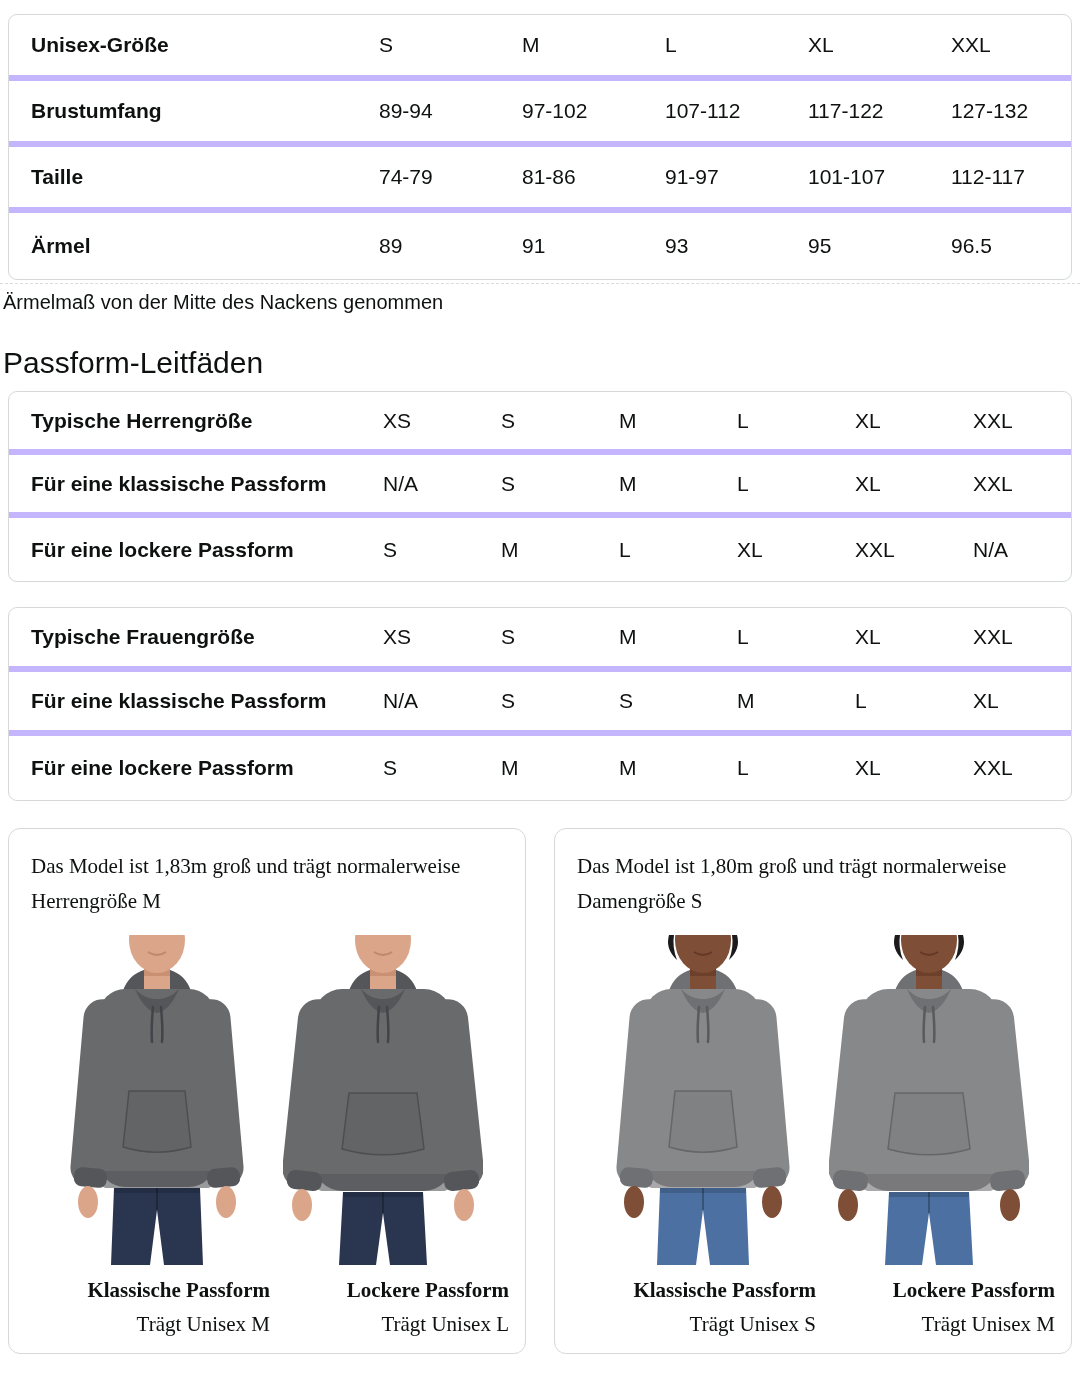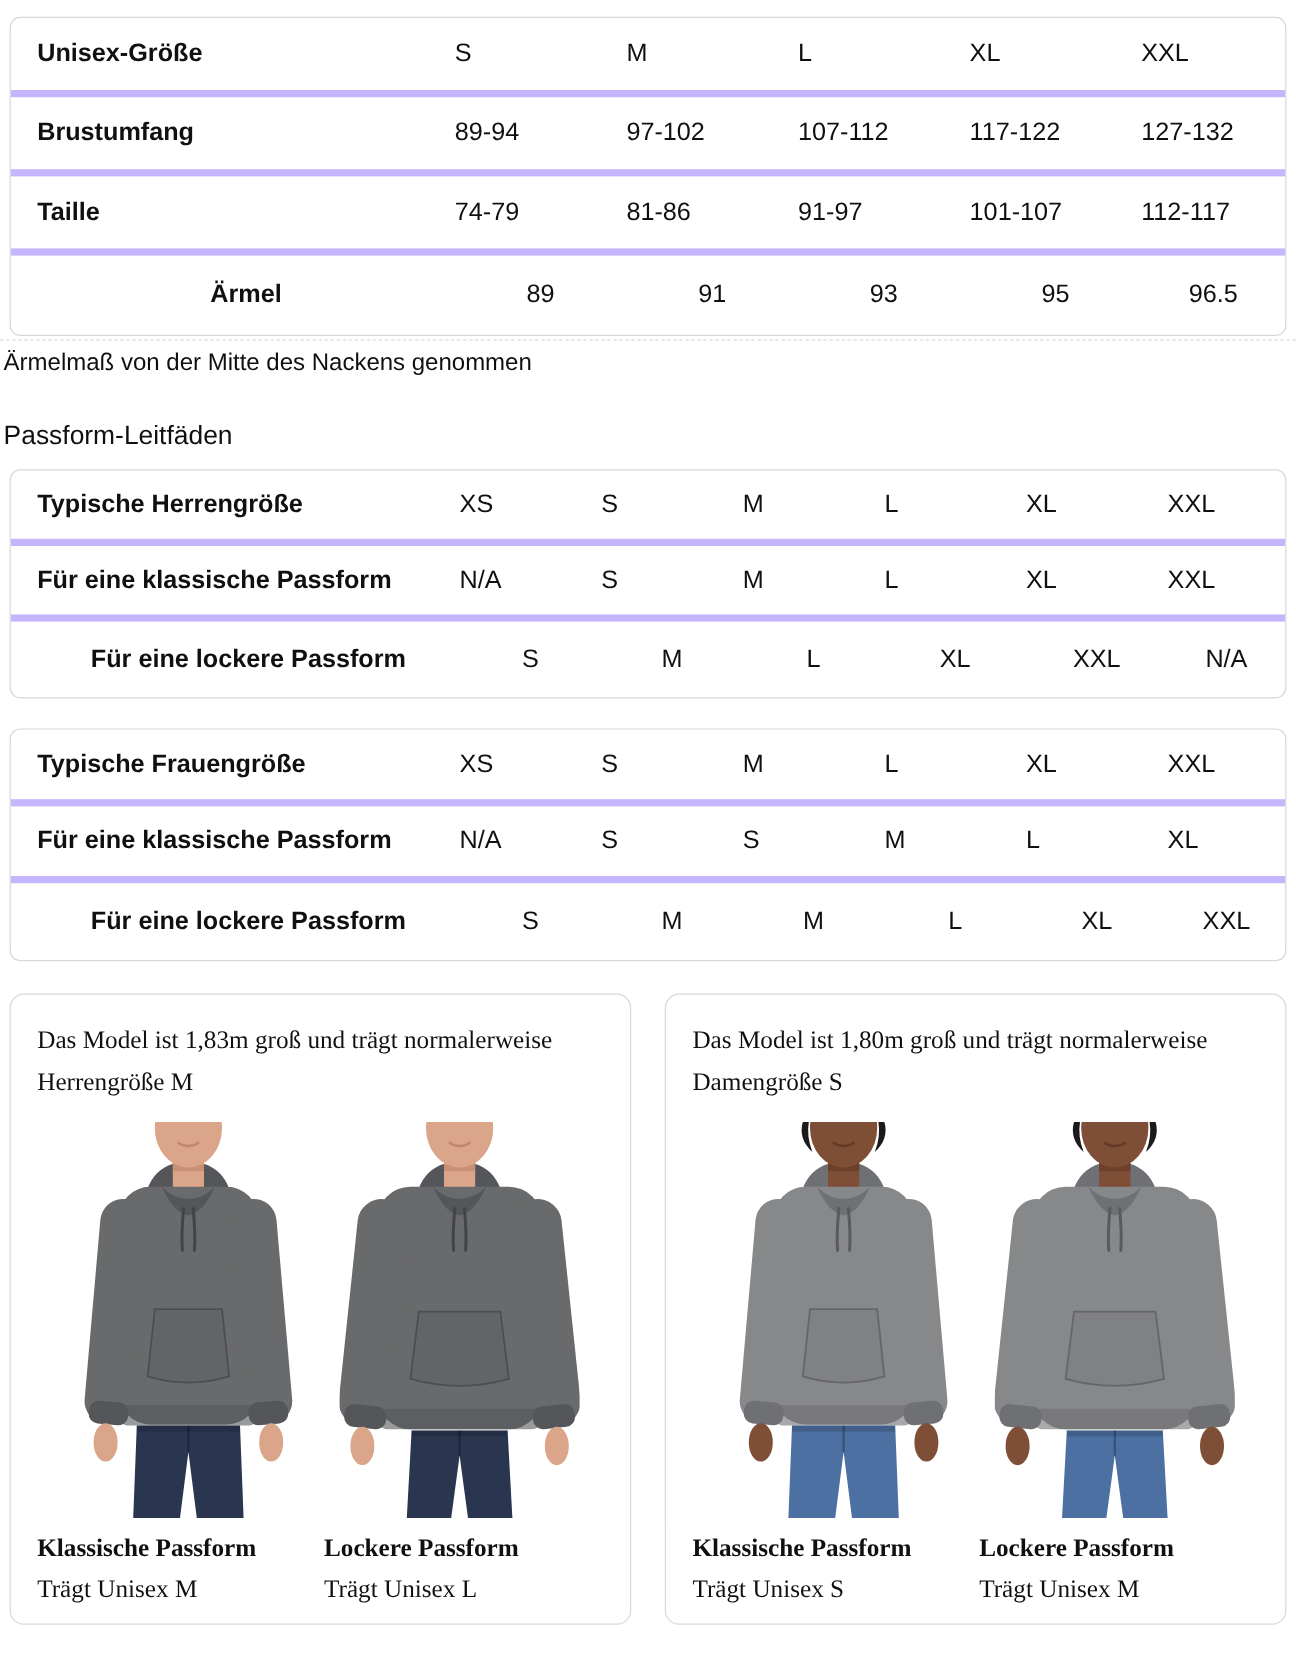--- a/index.html
+++ b/index.html
@@ -8,42 +8,42 @@
     font-family:"Liberation Sans","DejaVu Sans",sans-serif;
     color:#0F1111;
     -webkit-font-smoothing:antialiased;
   }
   .page{width:1080px;height:1388px;position:relative;}
 
   .page-title{font-size:22px;line-height:26px;padding:3px 0 0 8px;}
 
   .tbl{margin:14px 8px 0 8px;border:1px solid #D5D9D9;border-radius:9px;overflow:hidden;background:#fff;}
   .trow{display:grid;align-items:center;padding-left:22px;border-bottom:6px solid #c4b5fd;box-sizing:border-box;}
-  .trow:last-child{border-bottom:none;text-align:center;}
+  .trow:last-child{border-bottom:none;}
   .t1 .trow{grid-template-columns:348px 143px 143px 143px 143px auto;height:66px;}
   .t2 .trow{grid-template-columns:352px 118px 118px 118px 118px 118px auto;height:63px;}
   .t3 .trow{grid-template-columns:352px 118px 118px 118px 118px 118px auto;height:64px;}
   .cell{font-size:21px;white-space:nowrap;}
   .cell.lbl{font-weight:700;}
 
   .dashed-divider{margin:3px 0 0 0;border-top:1px dashed #D9DCDC;height:0;width:1080px;}
   .edge-note{font-size:20px;line-height:24px;margin:6px 0 0 3px;}
-  .section-heading{font-size:22px;line-height:26px;margin:36px 0 0 3px;}
+  .section-heading{font-size:30px;line-height:26px;margin:36px 0 0 3px;}
   .t2{margin-top:15px;}
   .t3{margin-top:25px;}
 
   .cards{display:flex;gap:28px;margin:27px 8px 0 8px;}
   .card{flex:1;border:1px solid #D5D9D9;border-radius:12px;box-sizing:border-box;
         padding:20px 16px 16px 22px;background:#fff;font-family:Liberation Serif, serif;}
   .card-intro{font-size:21px;line-height:35px;margin:0;max-width:442px;}
   .figs{display:flex;justify-content:space-evenly;margin-top:16px;}
   .fig{width:200px;height:330px;}
   .model{width:200px;height:330px;display:block;}
   .caps{display:flex;margin-top:12px;}
-  .cap{flex:1;text-align:left;}
+  .cap{flex:1;text-align:right;}
   .cap-title{font-size:21px;font-weight:700;line-height:26px;}
   .cap-sub{font-size:21px;line-height:26px;margin-top:8px;}
 
   
   .male{--skin:#DBA58A;--skin-shade:#B97F63;--jeans:#2A3550;
         --hoodie:#696A6B;--hoodie-shade:#55565A;--hoodie-dark:#43444A;}
   .female{--skin:#7E4E36;--skin-shade:#5E3523;--hair:#1C1A1A;--jeans:#4C70A2;
         --hoodie:#87888A;--hoodie-shade:#6F7073;--hoodie-dark:#595A5E;}
   .defs-svg{position:absolute;width:0;height:0;overflow:hidden;}
 </style>

